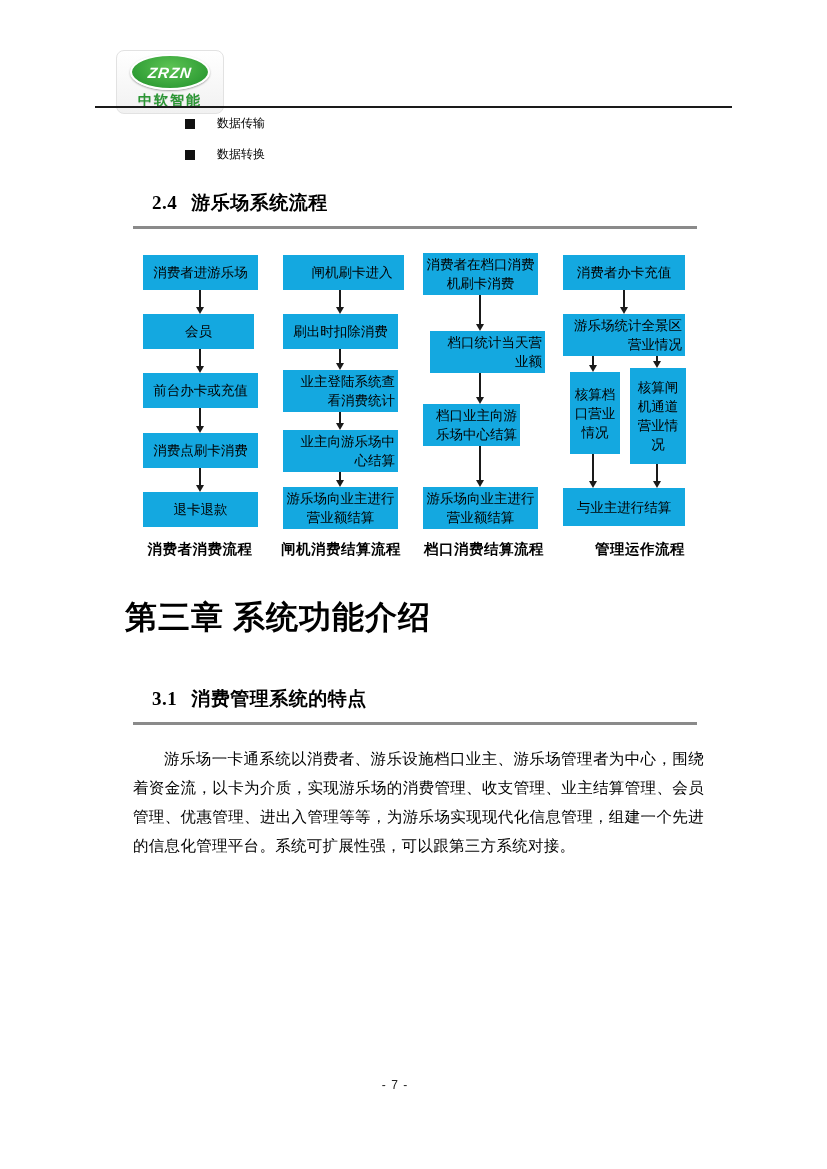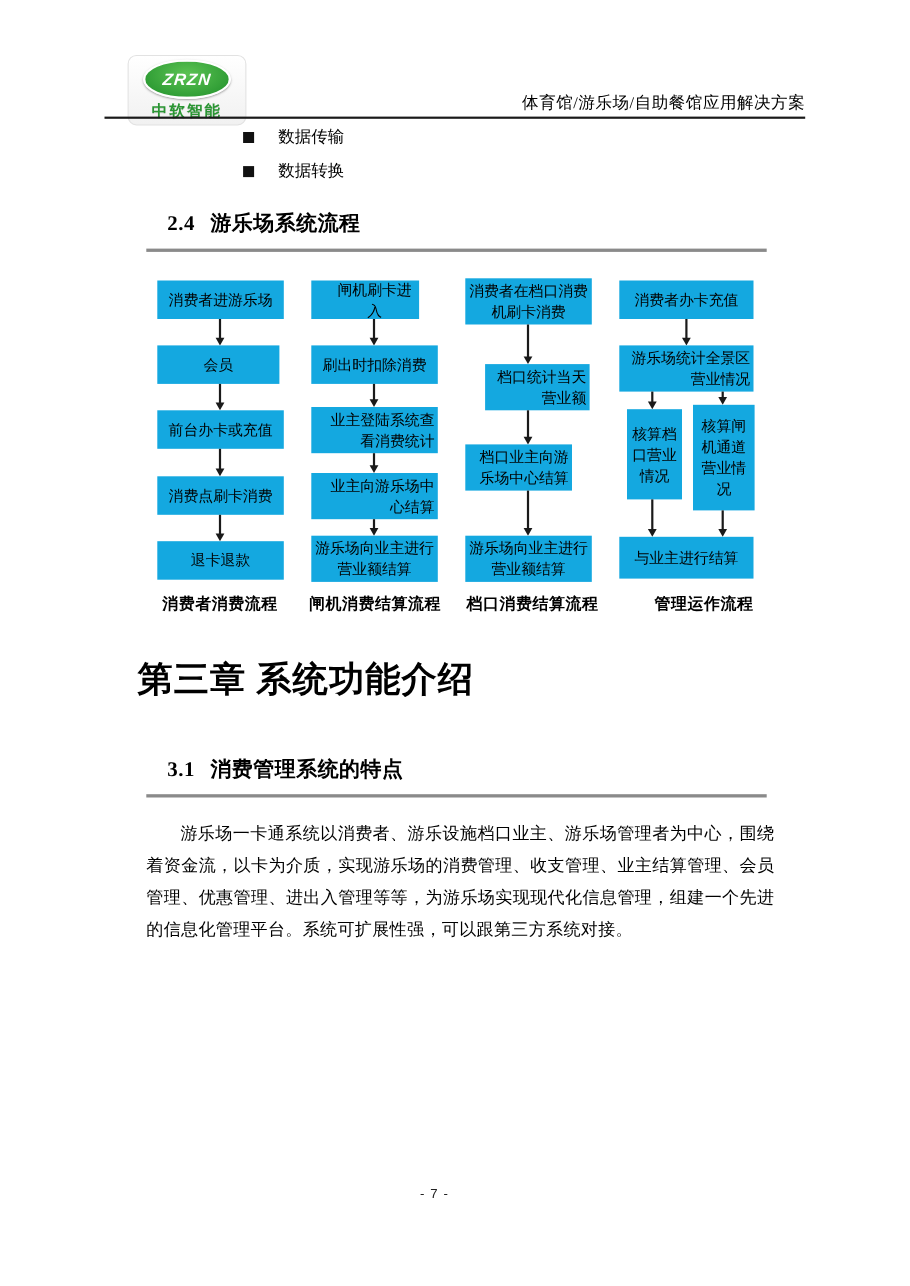--- a/index.html
+++ b/index.html
@@ -18,21 +18,21 @@
   .logo-ellipse span{color:#fff;font-style:italic;font-weight:bold;
         font-family:"Liberation Sans",sans-serif;font-size:15px;letter-spacing:1px;
         transform:skewX(-6deg);}
   .logo-sub{margin-top:2px;color:#2a9633;font-weight:bold;font-size:14px;
         letter-spacing:2px;font-family:Liberation Serif, serif;
         text-shadow:0 1px 0 rgba(0,0,0,.15);}
   .hdr-title{position:absolute;right:95px;top:84px;font-size:15px;letter-spacing:.5px;}
   .hdr-rule{position:absolute;left:95px;top:106px;width:637px;height:2px;background:#1a1a1a;}
 
   
-  .bullet{position:absolute;left:185px;font-size:15px;display:flex;align-items:center;margin-left:36px;}
+  .bullet{position:absolute;left:185px;font-size:12px;display:flex;align-items:center;}
   .bsq{display:inline-block;width:10px;height:10px;background:#111;margin-right:22px;}
 
   
   .h2{position:absolute;left:152px;font-size:19px;font-weight:bold;letter-spacing:.5px;}
   .h2 .num{margin-right:14px;font-family:"Liberation Serif",serif;}
   .grule{position:absolute;left:133px;width:564px;height:2.5px;background:#8a8a8a;}
 
   
   .fbox{position:absolute;background:#14a8e0;color:#000;box-sizing:border-box;
         display:flex;align-items:center;justify-content:center;text-align:center;
@@ -55,21 +55,20 @@
 <body>
 
 <div class="page">
 
   <div class="logo">
     <div class="logo-ellipse">
       <span>ZRZN</span>
     </div>
     <div class="logo-sub">中软智能</div>
   </div>
-  <div class="hdr-title">体育馆/游乐场/自助餐馆应用解决方案</div>
   <div class="hdr-rule"></div>
 
   <div class="bullet" style="top:115px;">
     <span class="bsq"></span>
     <span>数据传输</span>
   </div>
   <div class="bullet" style="top:146px;">
     <span class="bsq"></span>
     <span>数据转换</span>
   </div>
@@ -82,33 +81,33 @@
   <div class="fbox" style="left:143px;top:255px;width:115px;height:35px;">消费者进游乐场</div>
   <div class="varrow" style="left:199px;top:290px;height:18px;"></div>
   <div class="fbox" style="left:143px;top:314px;width:111px;height:35px;">会员</div>
   <div class="varrow" style="left:199px;top:349px;height:18px;"></div>
   <div class="fbox" style="left:143px;top:373px;width:115px;height:35px;">前台办卡或充值</div>
   <div class="varrow" style="left:199px;top:408px;height:19px;"></div>
   <div class="fbox" style="left:143px;top:433px;width:115px;height:35px;">消费点刷卡消费</div>
   <div class="varrow" style="left:199px;top:468px;height:18px;"></div>
   <div class="fbox" style="left:143px;top:492px;width:115px;height:35px;">退卡退款</div>
 
-  <div class="fbox" style="left:283px;top:255px;width:98px;height:35px;padding-left:20px;">闸机刷卡进入</div>
+  <div class="fbox" style="left:283px;top:255px;width:121px;height:35px;padding-left:20px;">闸机刷卡进入</div>
   <div class="varrow" style="left:339px;top:290px;height:18px;"></div>
   <div class="fbox" style="left:283px;top:314px;width:115px;height:35px;">刷出时扣除消费</div>
   <div class="varrow" style="left:339px;top:349px;height:15px;"></div>
   <div class="fbox al" style="left:283px;top:370px;width:115px;height:42px;">业主登陆系统查看消费统计</div>
   <div class="varrow" style="left:339px;top:412px;height:12px;"></div>
   <div class="fbox al" style="left:283px;top:430px;width:115px;height:42px;">业主向游乐场中心结算</div>
   <div class="varrow" style="left:339px;top:472px;height:9px;"></div>
   <div class="fbox" style="left:283px;top:487px;width:115px;height:42px;">游乐场向业主进行营业额结算</div>
 
   <div class="fbox" style="left:423px;top:253px;width:115px;height:42px;">消费者在档口消费机刷卡消费</div>
   <div class="varrow" style="left:479px;top:295px;height:30px;"></div>
-  <div class="fbox al" style="left:441px;top:331px;width:95px;height:42px;">档口统计当天营业额</div>
+  <div class="fbox al" style="left:430px;top:331px;width:115px;height:42px;">档口统计当天营业额</div>
   <div class="varrow" style="left:479px;top:373px;height:25px;"></div>
   <div class="fbox al" style="left:423px;top:404px;width:97px;height:42px;">档口业主向游乐场中心结算</div>
   <div class="varrow" style="left:479px;top:446px;height:35px;"></div>
   <div class="fbox" style="left:423px;top:487px;width:115px;height:42px;">游乐场向业主进行营业额结算</div>
 
   <div class="fbox" style="left:563px;top:255px;width:122px;height:35px;text-align:right;">消费者办卡充值</div>
   <div class="varrow" style="left:623px;top:290px;height:18px;"></div>
   <div class="fbox al" style="left:563px;top:314px;width:122px;height:42px;">游乐场统计全景区营业情况</div>
   <div class="varrow" style="left:592px;top:356px;height:10px;"></div>
   <div class="varrow" style="left:656px;top:356px;height:6px;"></div>

